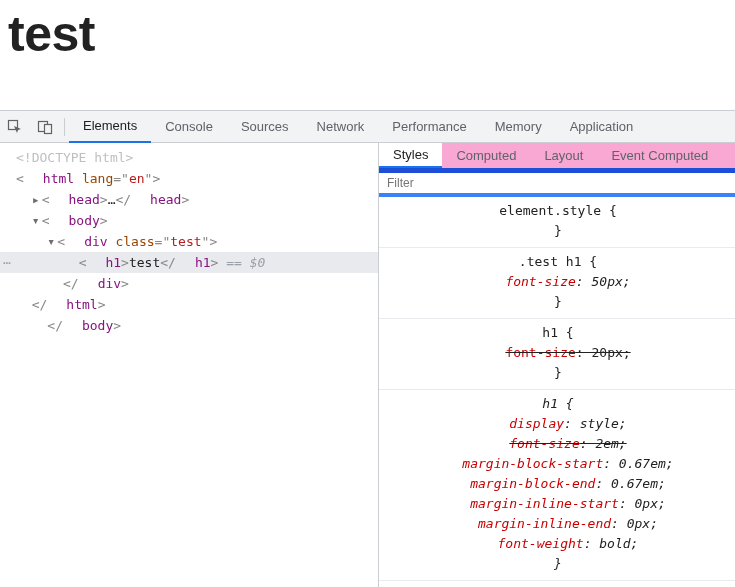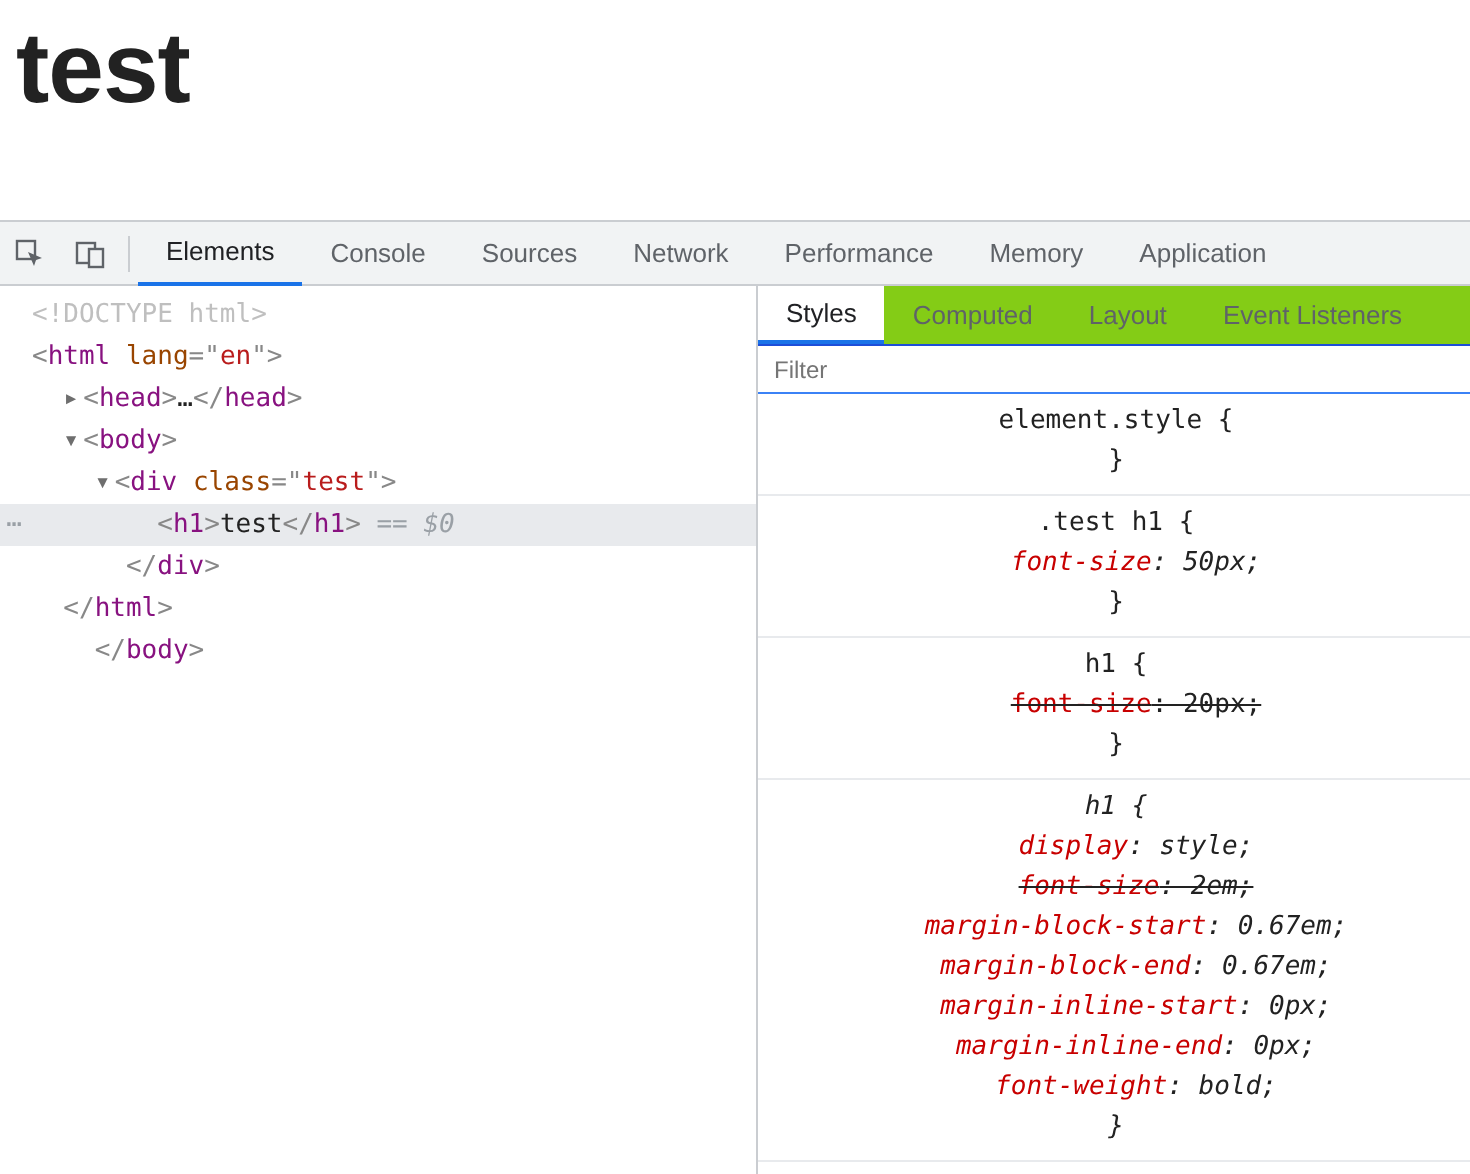--- a/index.html
+++ b/index.html
@@ -89,55 +89,55 @@
   white-space: pre;
   padding-left: 16px;
   line-height: 21px;
   height: 21px;
 }
 .dom-line.sel {
   background: #e8eaed;
 }
 .c-doctype { color: #bfbfbf; }
 .c-punc { color: #888; }
-.c-tag { color: #881280; }
+.c-tag { color: #881280; margin-left: 19px; }
 .c-attrn { color: #994500; }
 .c-attrv { color: #b91c1c; }
 .c-text { color: #222; }
 .c-eq0 { color: #9aa0a6; font-style: italic; }
 .tri { color: #6e6e6e; display:inline-block; width:10px; }
 .styles-panel {
   flex: 1;
   border-left: 1px solid #cacdd1;
   font-family: Menlo, Consolas, monospace;
   font-size: 13px;
   display: flex;
   flex-direction: column;
 }
 .subtabbar {
   display: flex;
-  background: #84cc16;
-  border-bottom: 1px solid #1d4ed8;
+  background: #f9a8d4;
+  border-bottom: 5px solid #1d4ed8;
   height: 30px;
 }
 .subtab {
   padding: 0 14px;
   display: flex;
   align-items: center;
   color: #5f6368;
   font-family: -apple-system, BlinkMacSystemFont, "Segoe UI", Arial, sans-serif;
   font-size: 13px;
 }
 .subtab.active {
   color: #202124;
   background: #fff;
   border-bottom: 2px solid #1a73e8;
 }
 .filterbar {
-  border-bottom: 1px solid #3b82f6;
+  border-bottom: 4px solid #3b82f6;
   height: 24px;
   display: flex;
 }
 .filterbar input {
   border: none;
   outline: none;
   font-family: -apple-system, BlinkMacSystemFont, sans-serif;
   font-size: 12px;
   padding: 0 8px;
   width: 100%;
@@ -206,21 +206,21 @@
       <div class="dom-line">      <span class="c-punc">&lt;/</span><span class="c-tag">div</span><span class="c-punc">&gt;</span></div>
       <div class="dom-line">  <span class="c-punc">&lt;/</span><span class="c-tag">html</span><span class="c-punc">&gt;</span></div>
       <div class="dom-line">    <span class="c-punc">&lt;/</span><span class="c-tag">body</span><span class="c-punc">&gt;</span></div>
     </div>
 
     <div class="styles-panel">
       <div class="subtabbar">
         <div class="subtab active">Styles</div>
         <div class="subtab">Computed</div>
         <div class="subtab">Layout</div>
-        <div class="subtab">Event Listeners</div>
+        <div class="subtab">Event Computed</div>
       </div>
       <div class="filterbar">
         <input placeholder="Filter" style="">
       </div>
       <div class="rules">
 
         <div class="rule">
           <span class="sel-txt">element.style </span><span class="brace">{</span><br>
           <span class="brace">}</span>
         </div>

